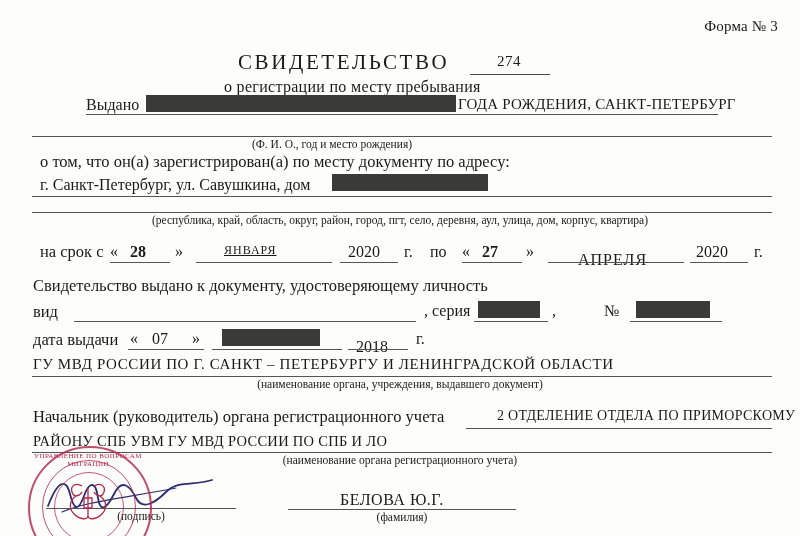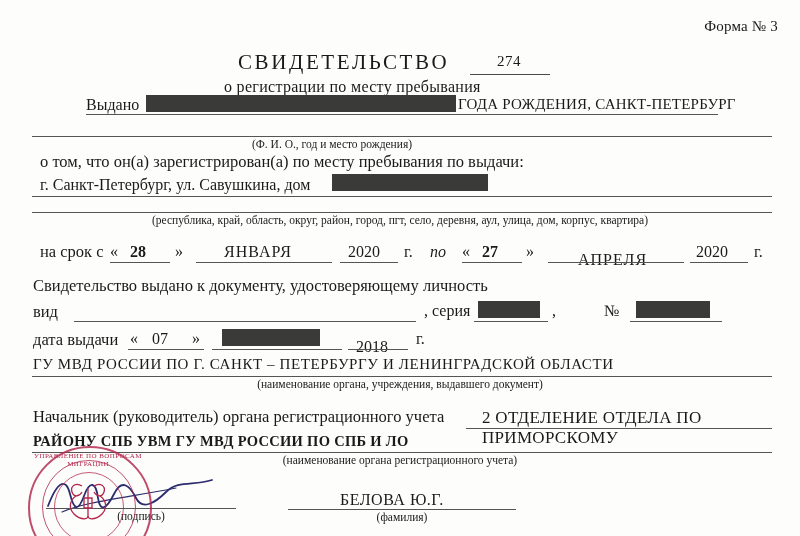--- a/index.html
+++ b/index.html
@@ -124,26 +124,26 @@
   }
   .srok-line-a {
     top: 262px;
     left: 110px;
     width: 60px;
     border-bottom: 1px solid #555;
   }
   .srok-day1 { top: 243px; left: 130px; font-size: 16px; font-weight: 600; }
   .srok-q1 { top: 243px; left: 110px; font-size: 16px; }
   .srok-q2 { top: 243px; left: 175px; font-size: 16px; }
-  .srok-month1 { top: 243px; left: 224px; font-size: 16px; letter-spacing: 1px; }
+  .srok-month1 { top: 243px; left: 224px; font-size: 12px; letter-spacing: 1px; text-decoration: underline; }
   .srok-mline1 { top: 262px; left: 196px; width: 136px; border-bottom: 1px solid #555; }
   .srok-year1 { top: 243px; left: 348px; font-size: 16px; }
   .srok-yline1 { top: 262px; left: 340px; width: 58px; border-bottom: 1px solid #555; }
   .srok-g1 { top: 243px; left: 404px; font-size: 16px; }
-  .srok-po { top: 243px; left: 430px; font-size: 16px; font-style: italic; }
+  .srok-po { top: 243px; left: 430px; font-size: 16px; }
   .srok-q3 { top: 243px; left: 462px; font-size: 16px; }
   .srok-day2 { top: 243px; left: 482px; font-size: 16px; font-weight: 600; }
   .srok-q4 { top: 243px; left: 526px; font-size: 16px; }
   .srok-line-b { top: 262px; left: 462px; width: 60px; border-bottom: 1px solid #555; }
   .srok-month2 { top: 243px; left: 578px; font-size: 16px; letter-spacing: 1px; margin-top: 8px; }
   .srok-mline2 { top: 262px; left: 548px; width: 136px; border-bottom: 1px solid #555; }
   .srok-year2 { top: 243px; left: 696px; font-size: 16px; }
   .srok-yline2 { top: 262px; left: 690px; width: 58px; border-bottom: 1px solid #555; }
   .srok-g2 { top: 243px; left: 754px; font-size: 16px; }
   .row-doc {
@@ -186,31 +186,30 @@
   .cap-organ {
     top: 378px;
     left: 0;
     width: 800px;
     text-align: center;
     font-size: 11.5px;
   }
   .row-nach { top: 407px; left: 33px; font-size: 16.5px; }
   .nach-value {
     top: 408px;
-    left: 482px;
-    font-size: 17px;
+    left: 497px;
+    font-size: 14px;
     letter-spacing: 0.3px;
   }
   .nach-line1 { top: 428px; left: 466px; width: 306px; border-bottom: 1px solid #555; }
   .nach-cont {
     top: 433px;
     left: 33px;
     font-size: 14.5px;
     letter-spacing: 0.3px;
-    font-weight: bold;
   }
   .nach-line2 { top: 452px; left: 32px; width: 740px; border-bottom: 1px solid #555; }
   .cap-nach {
     top: 454px;
     left: 0;
     width: 800px;
     text-align: center;
     font-size: 11.5px;
   }
   .sign-line { top: 508px; left: 46px; width: 190px; border-bottom: 1px solid #555; }
@@ -300,21 +299,21 @@
   <div class="abs title-sub">о регистрации по месту пребывания</div>
 
   <div class="abs lbl-vydano">Выдано</div>
   <div class="abs redaction red-1"></div>
   <div class="abs birth-place">ГОДА РОЖДЕНИЯ, САНКТ-ПЕТЕРБУРГ</div>
   <div class="abs line-1"></div>
 
   <div class="abs line-2"></div>
   <div class="abs cap-fio">(Ф. И. О., год и место рождения)</div>
 
-  <div class="abs row-otom">о том, что он(а) зарегистрирован(а) по месту пребывания по выдачи:</div>
+  <div class="abs row-otom">о том, что он(а) зарегистрирован(а) по месту документу по адресу:</div>
   <div class="abs addr-text">г. Санкт-Петербург, ул. Савушкина, дом</div>
   <div class="abs redaction red-2"></div>
   <div class="abs line-3"></div>
   <div class="abs line-4"></div>
   <div class="abs cap-addr">(республика, край, область, округ, район, город, пгт, село, деревня, аул, улица, дом, корпус, квартира)</div>
 
   <div class="abs row-srok">на срок с</div>
   <div class="abs srok-q1">«</div>
   <div class="abs srok-day1">28</div>
   <div class="abs srok-q2">»</div>

